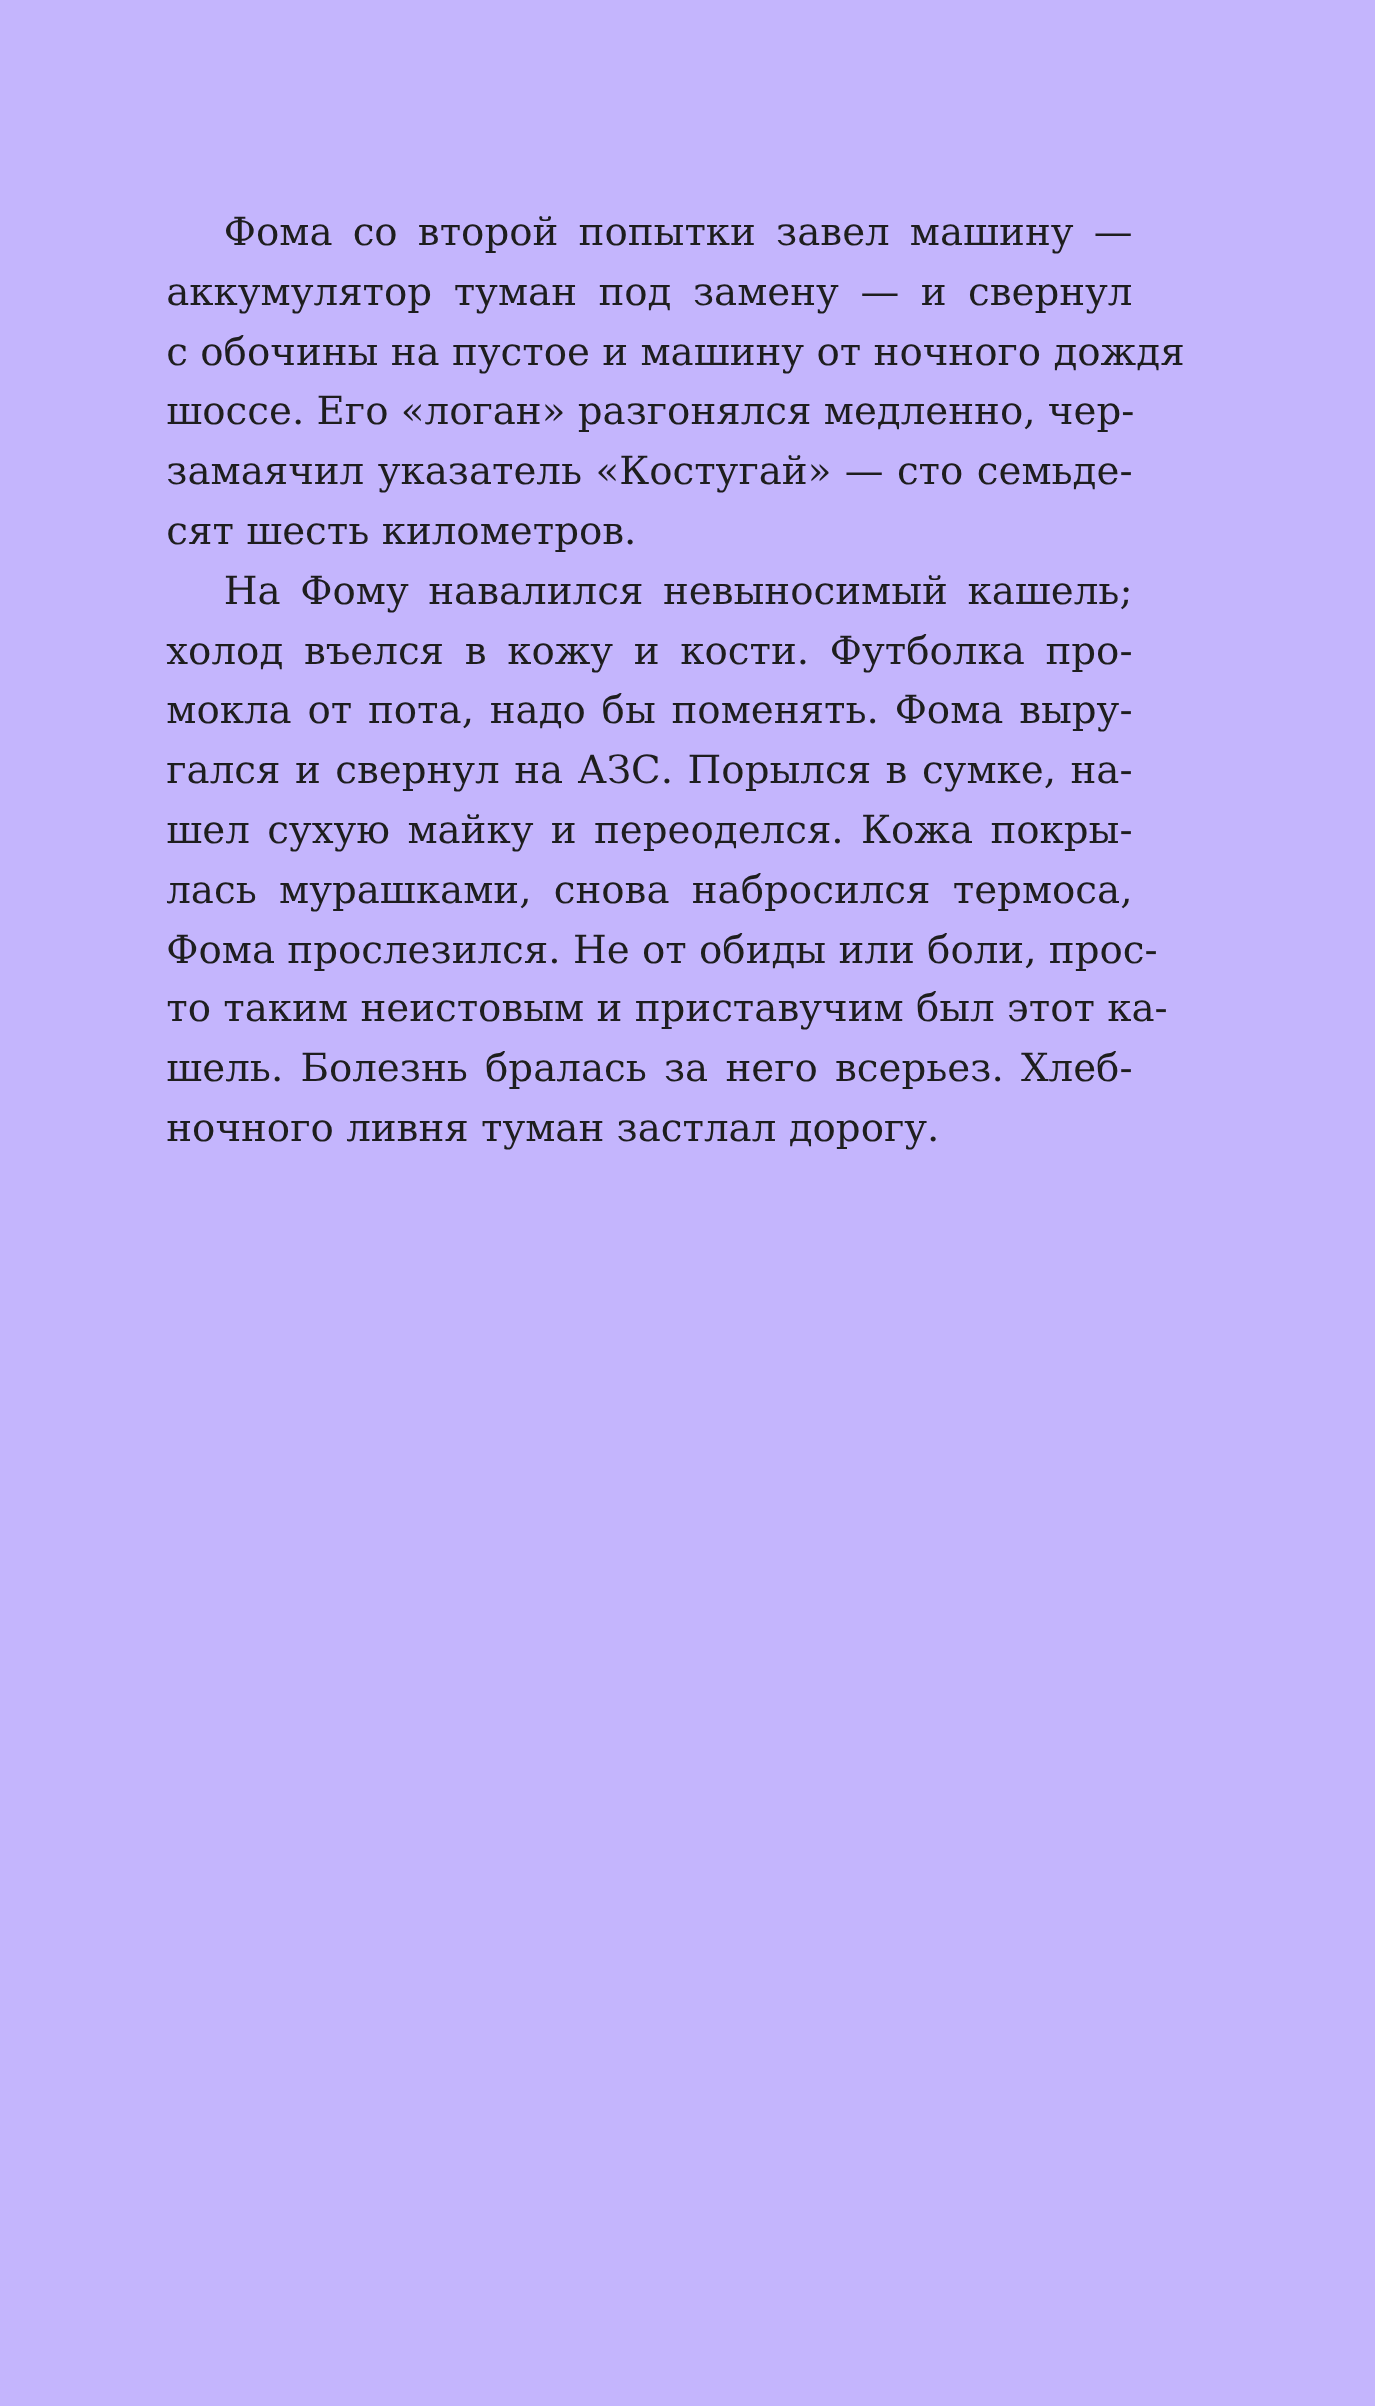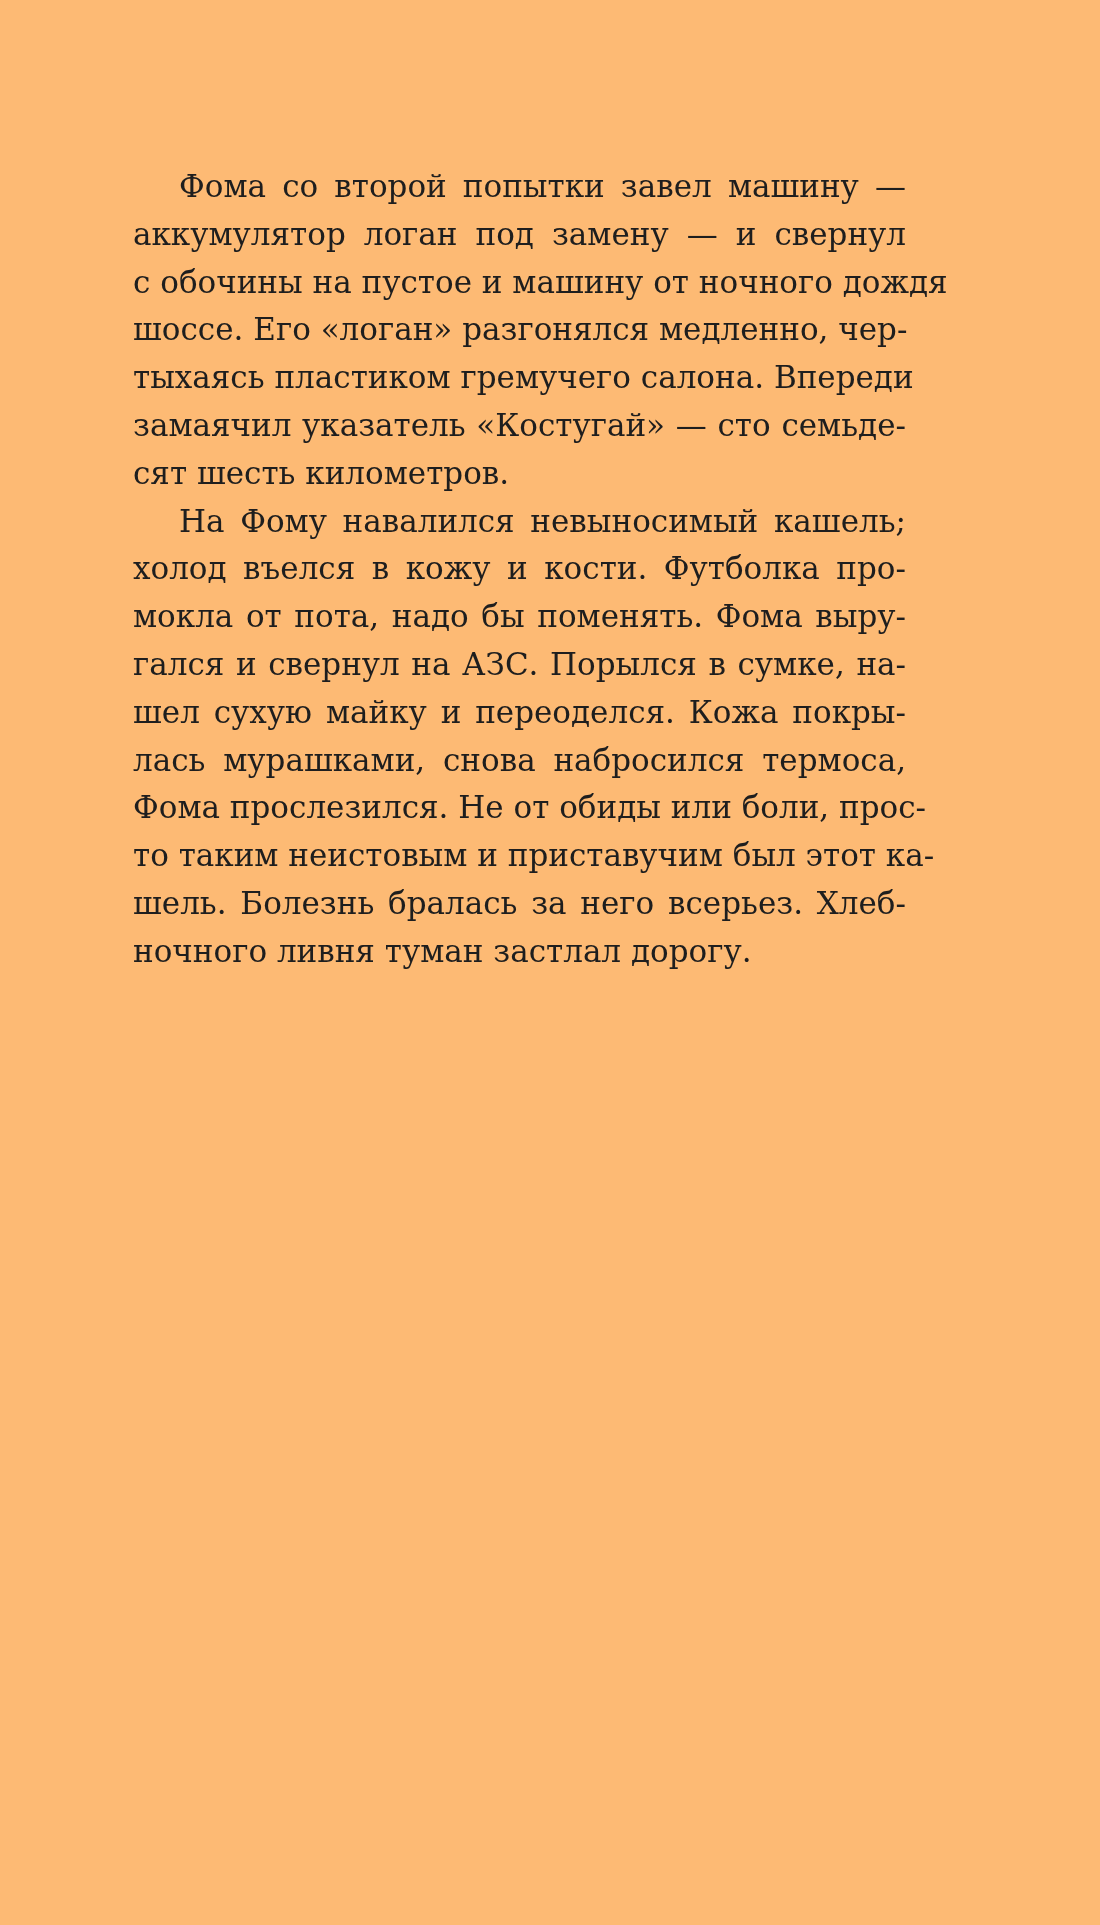--- a/index.html
+++ b/index.html
@@ -12,21 +12,21 @@
     height: 1925px;
     position: relative;
     overflow: hidden;
   }
   .page {
     position: absolute;
     left: 0;
     top: 0;
     width: 1100px;
     height: 1925px;
-    background: #fdba74;
+    background: #c4b5fd;
   }
   .text-block {
     position: absolute;
     left: 133px;
     top: 163px;
     width: 773px;
     color: #1e1e1e;
     font-family: "DejaVu Serif", "Liberation Serif", serif;
     font-size: 31px;
     line-height: 47.8px;
@@ -53,24 +53,23 @@
   }
 </style>
 </head>
 <body>
 
 <div class="page">
   <div class="text-block">
 
     <div class="paragraph">
       <span class="line indent">Фома со второй попытки завел машину —</span>
-      <span class="line">аккумулятор логан под замену — и свернул</span>
+      <span class="line">аккумулятор туман под замену — и свернул</span>
       <span class="line">с обочины на пустое и машину от ночного дождя</span>
       <span class="line">шоссе. Его «логан» разгонялся медленно, чер-</span>
-      <span class="line">тыхаясь пластиком гремучего салона. Впереди</span>
       <span class="line">замаячил указатель «Костугай» — сто семьде-</span>
       <span class="line last">сят шесть километров.</span>
     </div>
 
     <div class="paragraph">
       <span class="line indent">На Фому навалился невыносимый кашель;</span>
       <span class="line">холод въелся в кожу и кости. Футболка про-</span>
       <span class="line">мокла от пота, надо бы поменять. Фома выру-</span>
       <span class="line">гался и свернул на АЗС. Порылся в сумке, на-</span>
       <span class="line">шел сухую майку и переоделся. Кожа покры-</span>

